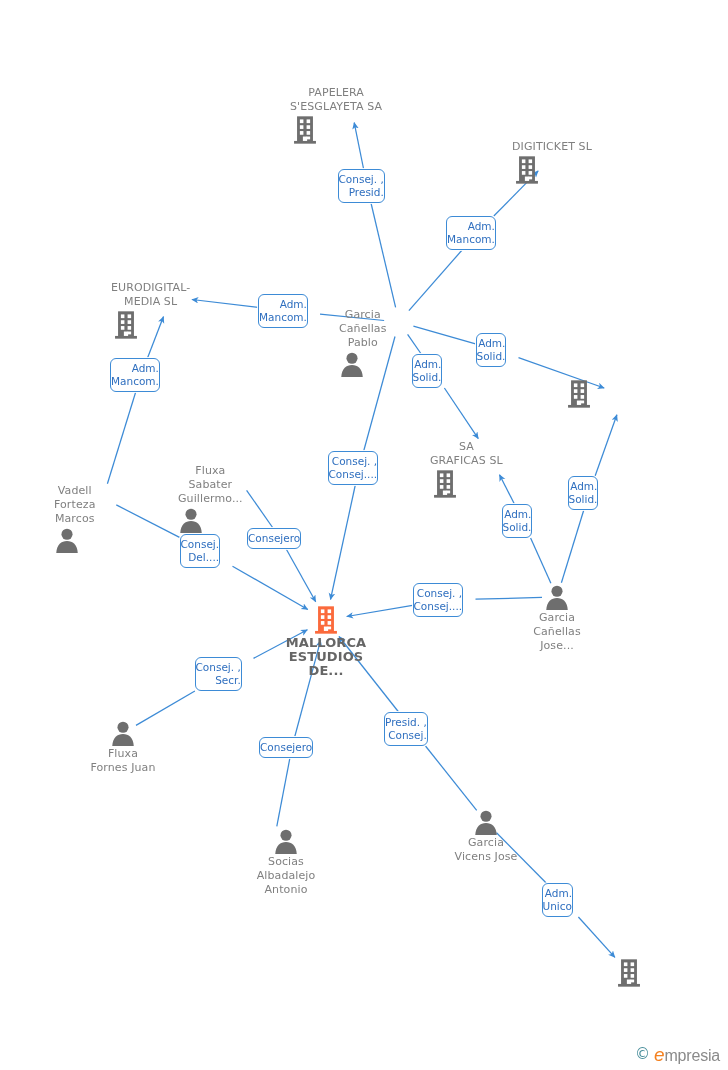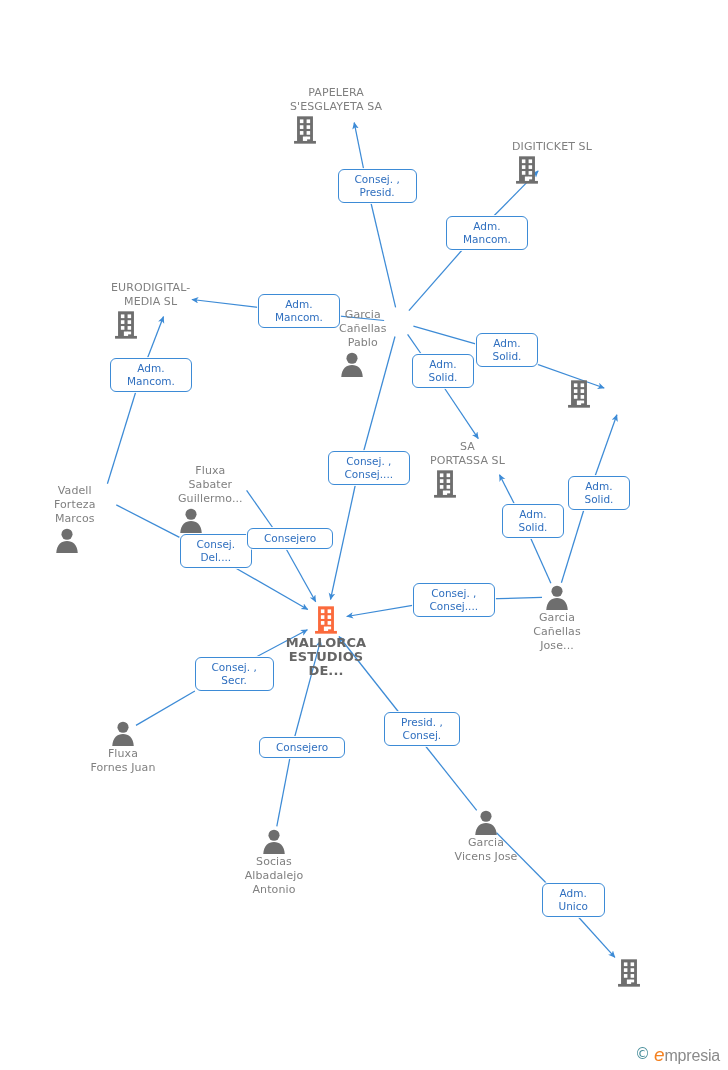--- a/index.html
+++ b/index.html
@@ -53,22 +53,22 @@
   
   .chip {
     position: absolute;
     z-index: 4;
     background: #ffffff;
     border: 1.4px solid #3d8bd6;
     border-radius: 6px;
     color: #2f6fbf;
     font-size: 10.5px;
     line-height: 13px;
-    text-align: center;
-    padding: 3px 16px;
+    text-align: right;
+    padding: 3px 0;
     white-space: pre-line;
     box-shadow: 0 0 0 1px rgba(255,255,255,0.9);
   }
 
   
   #watermark {
     position: absolute;
     right: 8px;
     bottom: 6px;
     display: flex;
@@ -198,21 +198,21 @@
             <rect x="17.8" y="11.6" width="4" height="4.2" fill="#fff"></rect>
             <rect x="10.2" y="18.2" width="4" height="4.2" fill="#fff"></rect>
             <rect x="17.8" y="18.2" width="4" height="4.2" fill="#fff"></rect>
             <rect x="13.6" y="24.4" width="4.8" height="5.1" fill="#fff"></rect>
             <rect x="17.8" y="24.4" width="4" height="3.2" fill="#fff"></rect>
             <rect x="3.6" y="29.4" width="24.8" height="3.1" fill="#6e6e6e"></rect>
           </svg></span>
       </div>
       <div class="node company label-above" style="left: 490px; top: 440px;">
         <span class="label">SA
-PORTASSA SL</span>
+GRAFICAS SL</span>
         <span class="glyph"><svg width="30" height="30" viewBox="0 0 32 34" aria-hidden="true">
             <rect x="7" y="1.5" width="18" height="28" fill="#6e6e6e"></rect>
             <rect x="10.2" y="5" width="4" height="4.2" fill="#fff"></rect>
             <rect x="17.8" y="5" width="4" height="4.2" fill="#fff"></rect>
             <rect x="10.2" y="11.6" width="4" height="4.2" fill="#fff"></rect>
             <rect x="17.8" y="11.6" width="4" height="4.2" fill="#fff"></rect>
             <rect x="10.2" y="18.2" width="4" height="4.2" fill="#fff"></rect>
             <rect x="17.8" y="18.2" width="4" height="4.2" fill="#fff"></rect>
             <rect x="13.6" y="24.4" width="4.8" height="5.1" fill="#fff"></rect>
             <rect x="17.8" y="24.4" width="4" height="3.2" fill="#fff"></rect>
@@ -287,21 +287,21 @@
 Jose...</span>
       </div>
       <div class="node person" style="left: 123px; top: 720px;">
         <span class="glyph"><svg width="26" height="26" viewBox="0 0 30 30" aria-hidden="true">
             <circle cx="15" cy="8.4" r="6.4" fill="#6e6e6e"></circle>
             <path d="M2.6 30 C3.2 20.4 8.4 16.2 15 16.2 C21.6 16.2 26.8 20.4 27.4 30 Z" fill="#6e6e6e"></path>
           </svg></span>
         <span class="label">Fluxa
 Fornes Juan</span>
       </div>
-      <div class="node person" style="left: 274px; top: 828px;">
+      <div class="node person" style="left: 286px; top: 828px;">
         <span class="glyph"><svg width="26" height="26" viewBox="0 0 30 30" aria-hidden="true">
             <circle cx="15" cy="8.4" r="6.4" fill="#6e6e6e"></circle>
             <path d="M2.6 30 C3.2 20.4 8.4 16.2 15 16.2 C21.6 16.2 26.8 20.4 27.4 30 Z" fill="#6e6e6e"></path>
           </svg></span>
         <span class="label">Socias
 Albadalejo
 Antonio</span>
       </div>
       <div class="node person" style="left: 486px; top: 809px;">
         <span class="glyph"><svg width="26" height="26" viewBox="0 0 30 30" aria-hidden="true">

